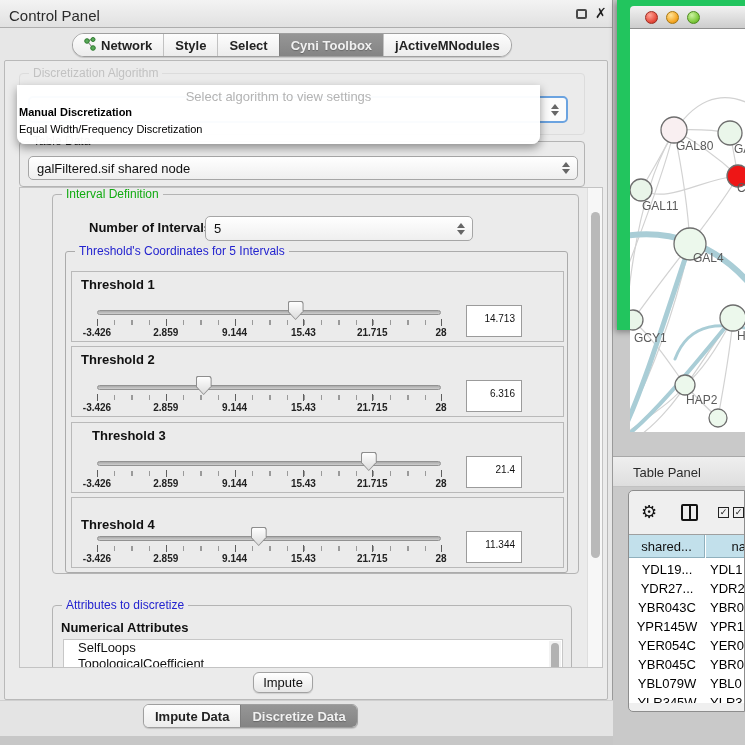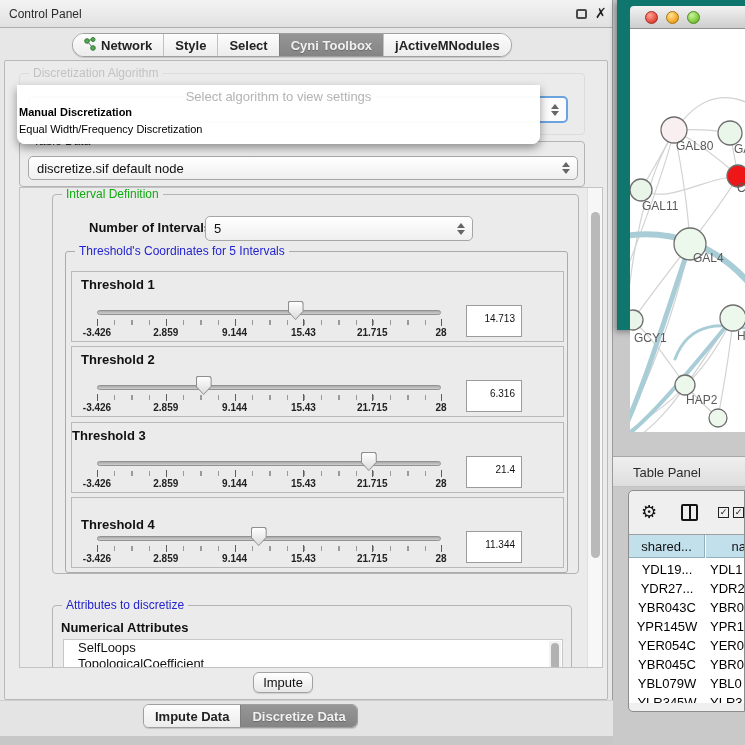--- a/index.html
+++ b/index.html
@@ -4,21 +4,21 @@
 <style>
   * { margin:0; padding:0; box-sizing:border-box; }
   html,body { width:745px; height:745px; }
   body { font-family:"Liberation Sans","DejaVu Sans",sans-serif; background:#dcdcdc; }
   #root { position:relative; width:745px; height:745px; overflow:hidden; background:#c7c7c7; }
   .abs { position:absolute; }
 
   
   .cp-window { left:0; top:0; width:613px; height:736px; background:#e7e7e7; border-right:1px solid #9a9a9a; border-bottom:1px solid #b5b5b5; }
   .cp-titlebar { left:0; top:0; width:100%; height:28px; background:linear-gradient(#f3f3f3,#e1e1e1); border-bottom:1px solid #adadad; }
-  .cp-title { left:9px; top:7px; font-size:12px; color:#2b2b2b; }
+  .cp-title { left:9px; top:7px; font-size:15px; color:#2b2b2b; }
   .float-ico { left:576px; top:9px; width:11px; height:10px; border:2px solid #4a4a4a; border-radius:2px; }
   .close-ico { left:595px; top:5px; font-size:14px; font-weight:bold; color:#1d1d1d; }
 
   
   .seg-group { display:flex; height:24px; border:1px solid #9f9f9f; border-radius:6px; overflow:hidden; background:#fdfdfd; box-shadow:0 1px 1px rgba(0,0,0,.15); }
   .seg { display:flex; align-items:center; gap:5px; padding:0 11px; font-size:13px; font-weight:bold; color:#222; background:linear-gradient(#fdfdfd,#ececec); border-left:1px solid #c2c2c2; white-space:nowrap; }
   .seg:first-child { border-left:none; }
   .seg.sel { background:linear-gradient(#969696,#848484); color:#f1f1f1; text-shadow:0 1px 1px rgba(0,0,0,.25); border-left-color:#7d7d7d; }
 
   .cp-main { left:4px; top:60px; width:604px; height:640px; background:#ebebeb; border:1px solid #b9b9b9; border-radius:2px; }
@@ -70,21 +70,21 @@
   .list-scroll { position:absolute; right:1px; top:1px; width:12px; height:44px; background:#f2f2f2; }
   .list-thumb { position:absolute; left:2px; top:2px; width:8px; height:40px; border-radius:4px; background:#b2b2b2; }
 
   .apply-btn { left:248px; top:611px; width:60px; height:21px; background:linear-gradient(#ffffff,#e7e7e7); border:1px solid #a2a2a2; border-radius:6px; font-size:13px; color:#111; text-align:center; line-height:19px; box-shadow:0 1px 1px rgba(0,0,0,.12); }
 
   .cp-bottom-strip { left:0; top:700px; width:613px; height:36px; background:#e4e4e4; border-top:1px solid #cfcfcf; }
 
   
   .right-region { left:613px; top:0; width:132px; height:745px; background:#c9c9c9; }
 
-  .net-window { position:absolute; left:4px; top:0; width:128px; height:330px; background:#0f766e; box-shadow:-2px 2px 6px rgba(0,0,0,.35); }
+  .net-window { position:absolute; left:4px; top:0; width:128px; height:330px; background:#22c55e; box-shadow:-2px 2px 6px rgba(0,0,0,.35); }
   .net-titlebar { position:absolute; left:13px; top:6px; right:0; height:23px; background:linear-gradient(#f2f2f2,#cdcdcd); border-bottom:1px solid #8f8f8f; border-radius:4px 0 0 0; }
   .tl { position:absolute; top:5px; width:13px; height:13px; border-radius:50%; }
   .tl-red { background:radial-gradient(circle at 35% 30%, #ffa396, #e64b3c 65%, #b03024); border:1px solid #9c2c21; }
   .tl-yel { background:radial-gradient(circle at 35% 30%, #ffe49a, #f5a623 65%, #c07f12); border:1px solid #a8770f; }
   .tl-grn { background:radial-gradient(circle at 35% 30%, #cdf3a2, #7cc83a 65%, #549422); border:1px solid #4c8a1e; }
   .net-canvas { position:absolute; left:13px; top:29px; width:115px; height:403px; background:#fff; overflow:hidden; }
   .net-label { position:absolute; font-size:12px; color:#5a5a5a; white-space:nowrap; }
 
   .tp-titlebar { position:absolute; left:0; top:456px; width:132px; height:31px; background:linear-gradient(#efefef,#dedede); border-top:1px solid #a8a8a8; border-bottom:1px solid #c2c2c2; }
   .tp-title { position:absolute; left:20px; top:8px; font-size:13px; color:#2b2b2b; }
@@ -154,21 +154,21 @@
 
       <div class="abs popup">
         <div class="popup-hint">Select algorithm to view settings</div>
         <div class="popup-item" style="top:21px; font-weight:bold;">Manual Discretization</div>
         <div class="popup-item" style="top:38px;">Equal Width/Frequency Discretization</div>
       </div>
 
       <div class="group td-group">
         <span class="group-title" style="color:#222;">Table Data</span>
         <div class="combo td-combo">
-          <span>discretize.sif default node</span>
+          <span>galFiltered.sif shared node</span>
           <span class="spin">
               <i class="tri-up"></i>
               <i class="tri-dn"></i>
             </span>
         </div>
       </div>
 
       <div class="abs scrollpane">
 
         <div class="group interval-group" style="background:#ebebeb;">
@@ -228,21 +228,21 @@
                 <span class="tlab" style="left:20%">2.859</span>
                 <span class="tlab" style="left:40%">9.144</span>
                 <span class="tlab" style="left:60%">15.43</span>
                 <span class="tlab" style="left:80%">21.715</span>
                 <span class="tlab" style="left:100%">28</span>
               </div>
               <div class="thr-value">6.316</div>
             </div>
 
             <div class="thr-panel" style="top:170px;">
-              <span class="bold-label" style="left:0; top:5px;">Threshold 3</span>
+              <span class="bold-label" style="left:20px; top:5px;">Threshold 3</span>
               <div class="slider">
                 <div class="track"></div>
                 <div class="thumb" style="left: calc(79% - 8px);">
                     <i></i>
                   </div>
                 <div class="minor-ticks"></div>
                 <span class="mtick" style="left:0%"></span>
                   <span class="mtick" style="left:20%"></span>
                   <span class="mtick" style="left:40%"></span>
                   <span class="mtick" style="left:60%"></span>

